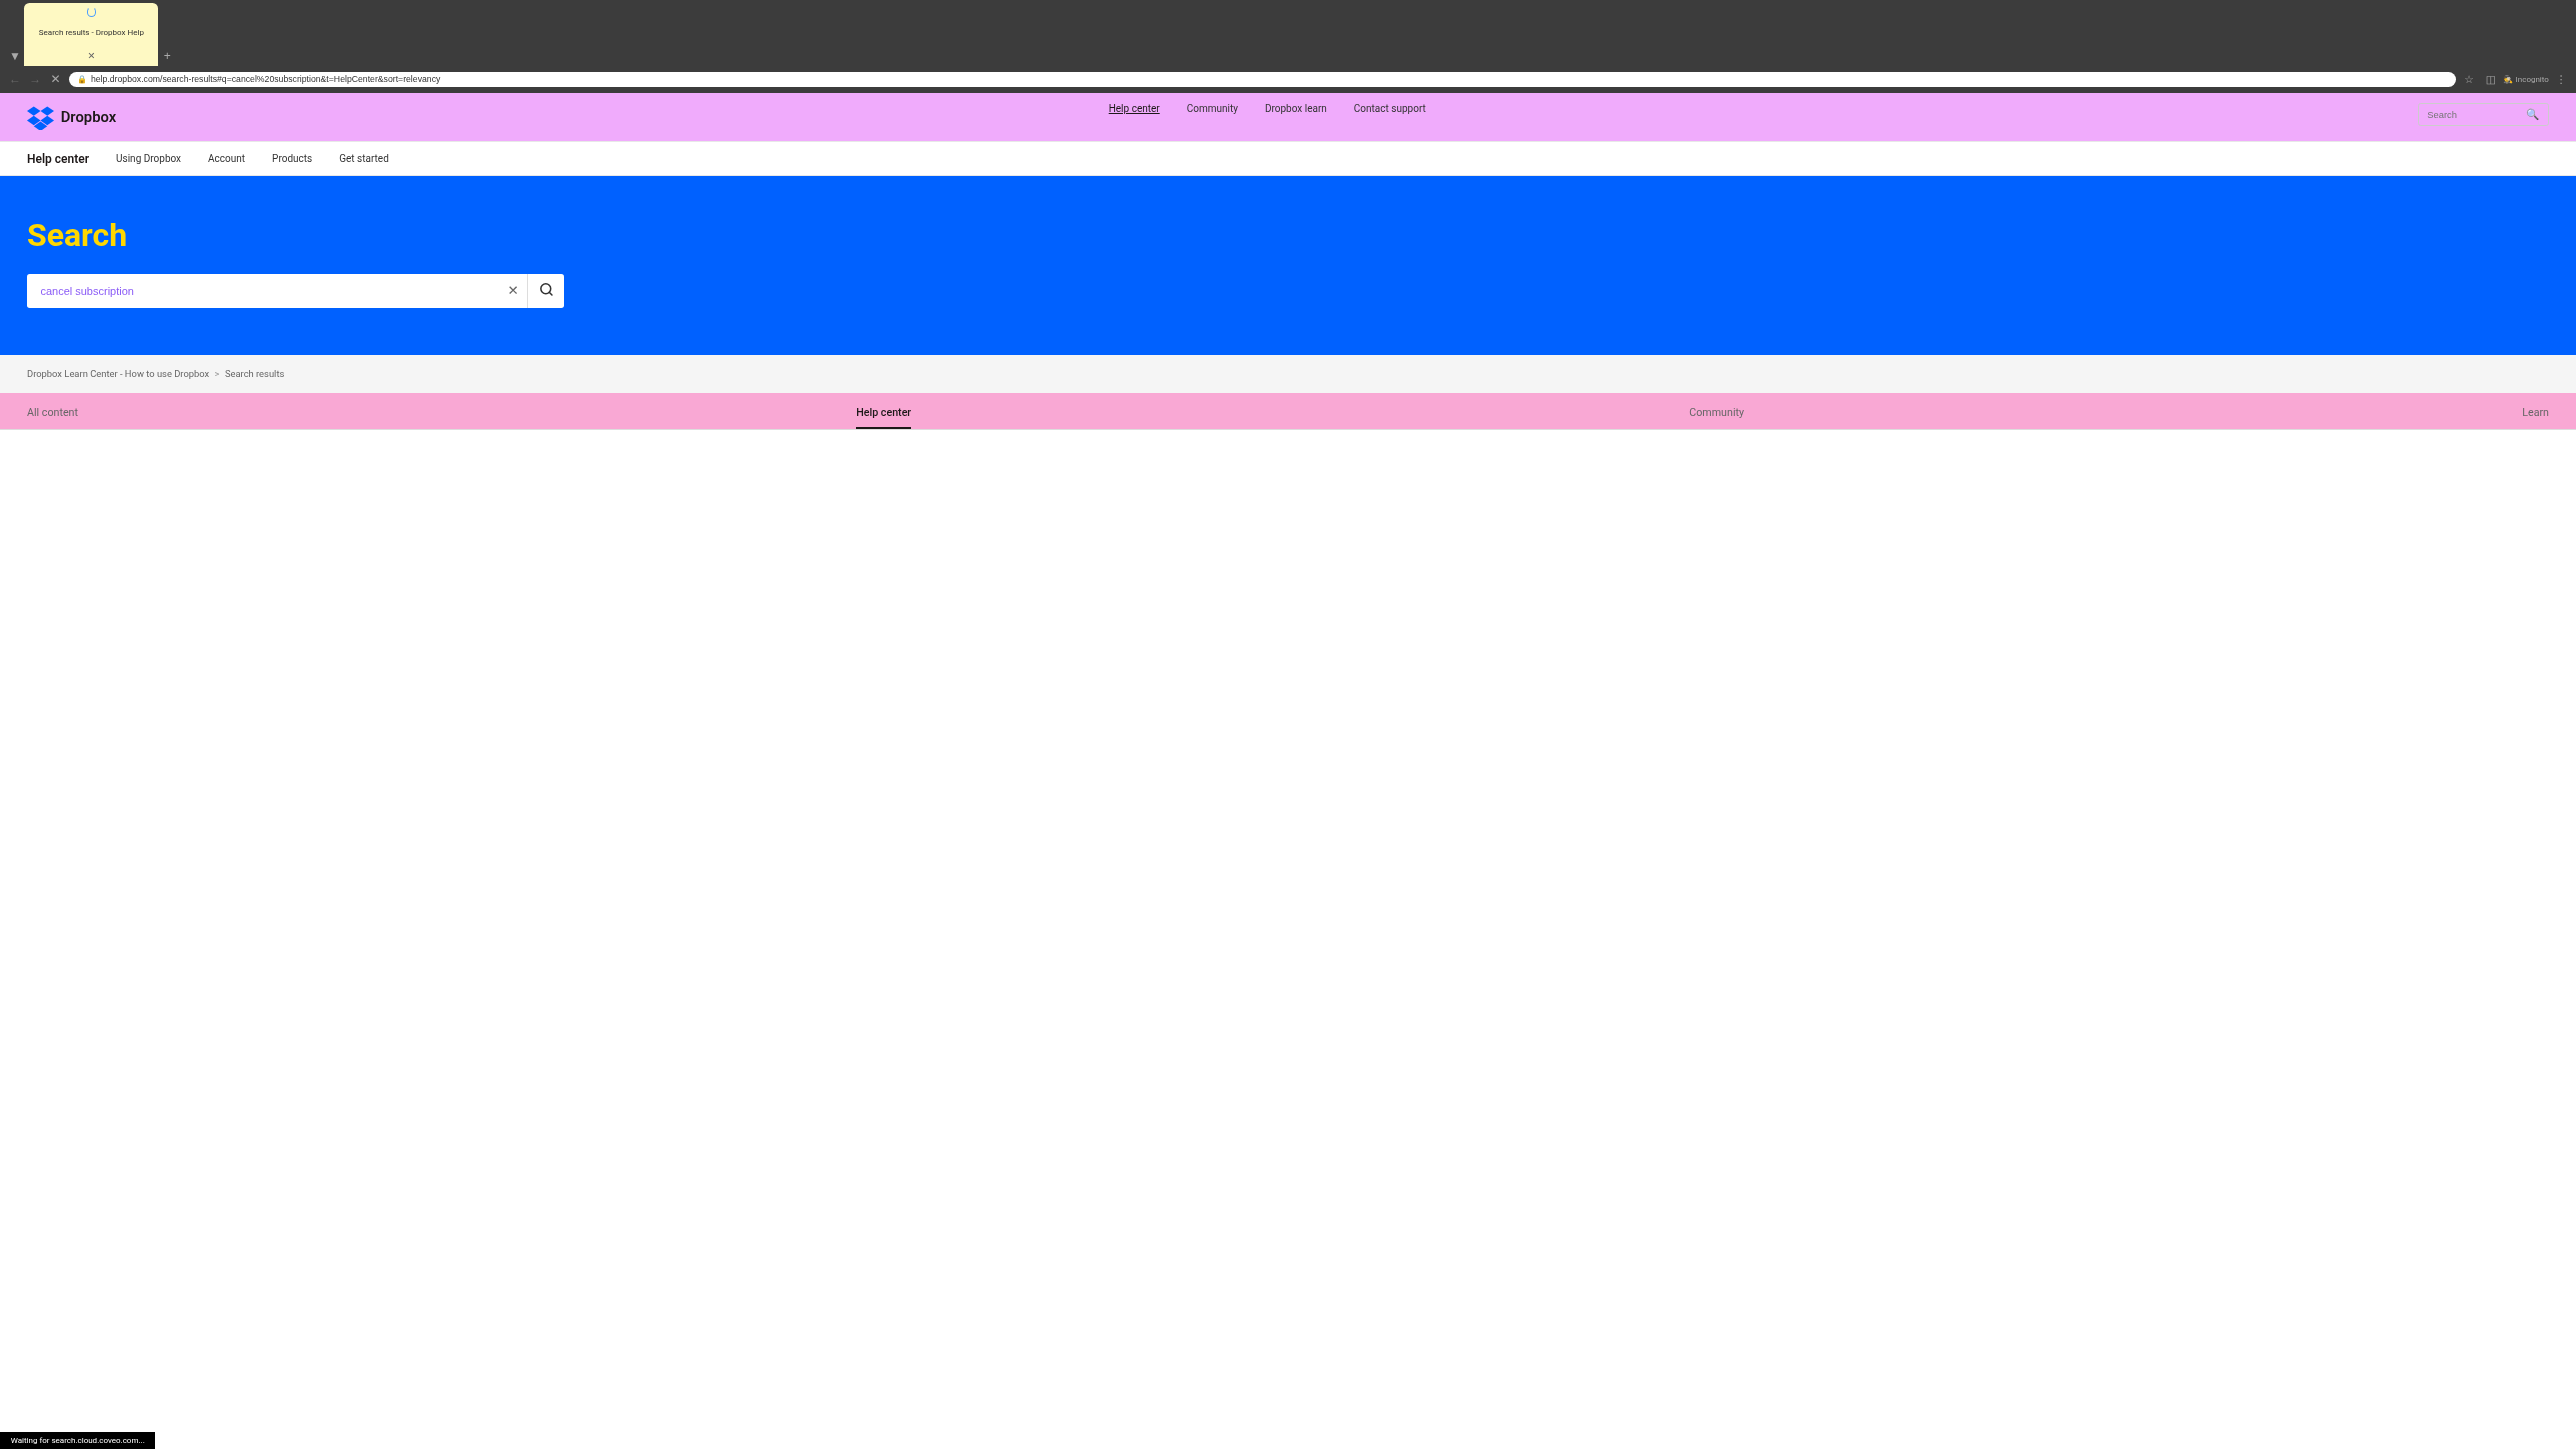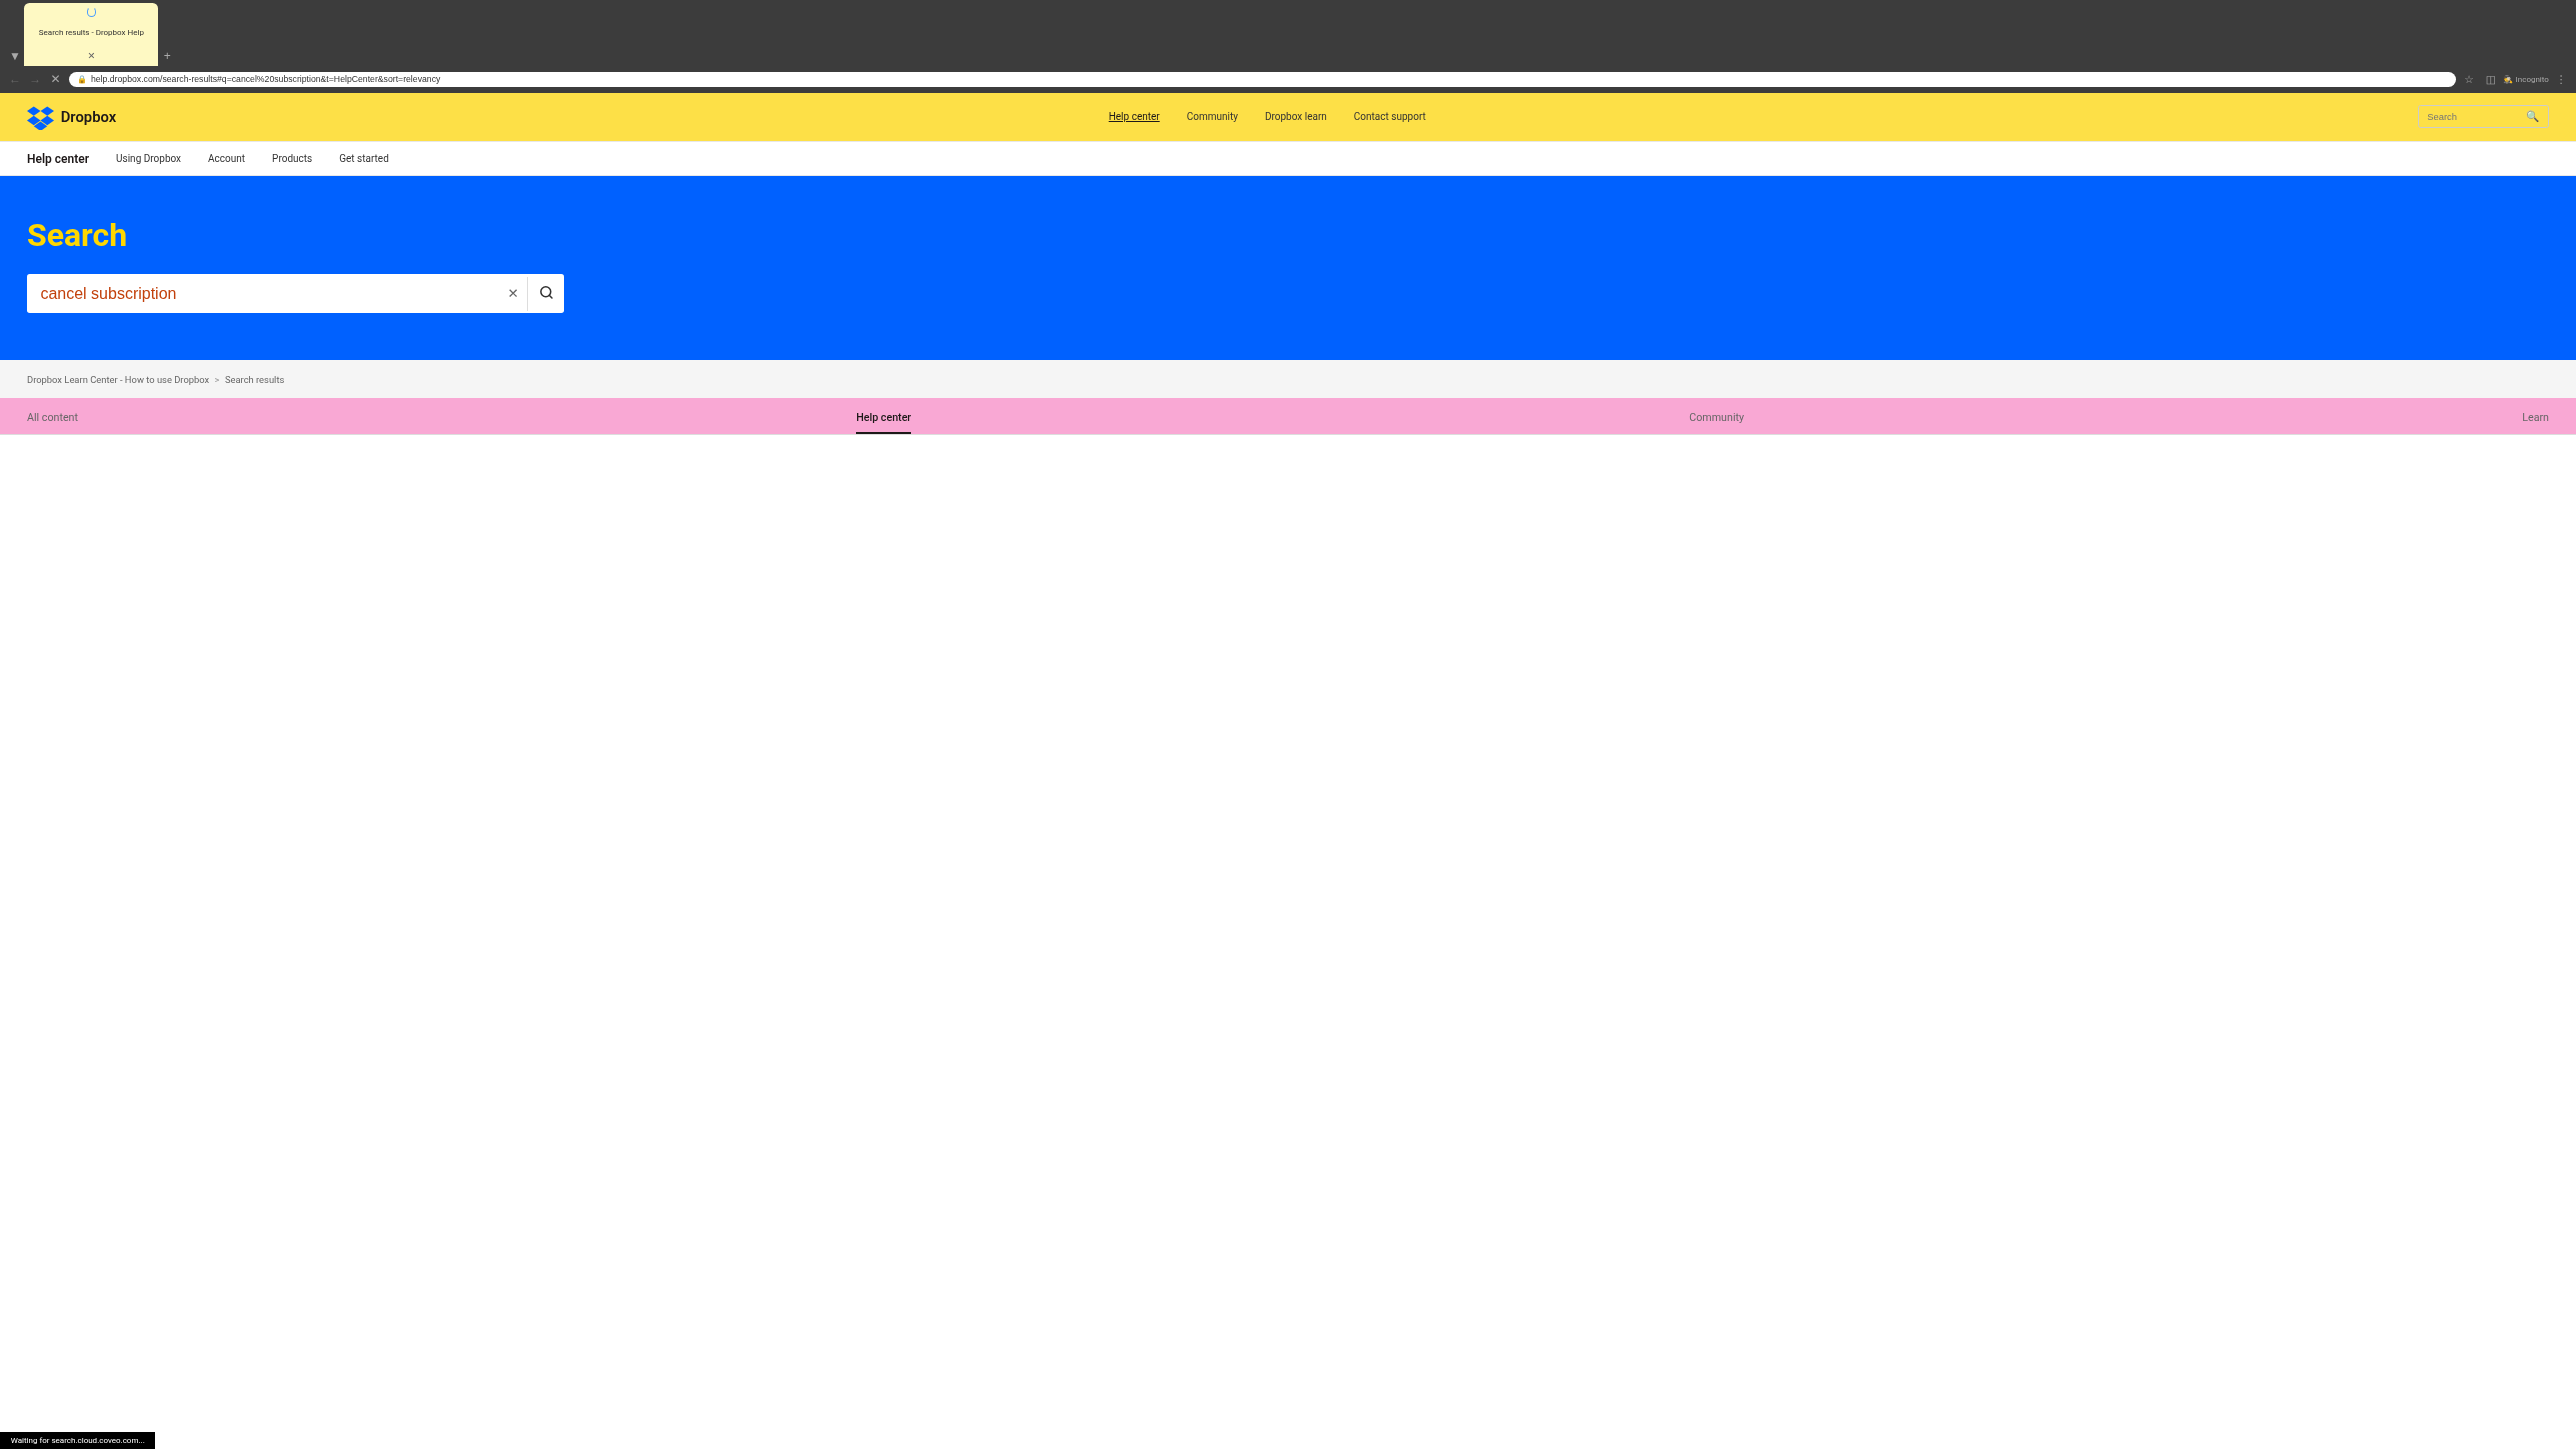--- a/index.html
+++ b/index.html
@@ -177,24 +177,24 @@
 
     
     .page-wrapper {
       background: #ffffff;
       min-height: calc(100vh - 54px);
     }
 
     
     .top-nav {
       display: flex;
-      align-items: center;
+      align-items: flex-start;
       justify-content: space-between;
       padding: 10.7px 27px;
-      background: #fde047;
+      background: #f0abfc;
       border-bottom: 0.7px solid #e8e8e8;
     }
 
     .logo-area {
       display: flex;
       align-items: center;
       gap: 6.7px;
     }
 
     .dropbox-logo-icon {
@@ -303,22 +303,22 @@
       background: #fff;
       border-radius: 2.7px;
       padding: 0;
       overflow: hidden;
     }
 
     .hero-search-input {
       flex: 1;
       border: none;
       outline: none;
-      font-size: 16px;
-      color: #c2410c;
+      font-size: 11px;
+      color: #8b5cf6;
       padding: 10.7px 13.4px;
       background: transparent;
     }
 
     .hero-search-clear {
       background: none;
       border: none;
       cursor: pointer;
       color: #666;
       font-size: 13.4px;

